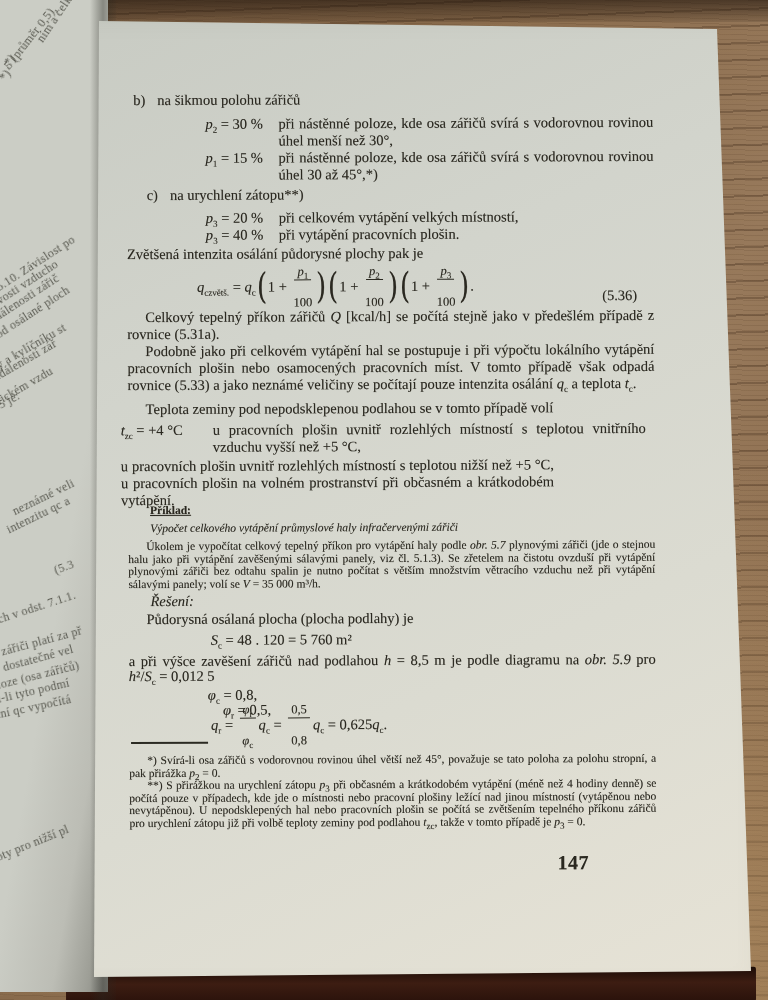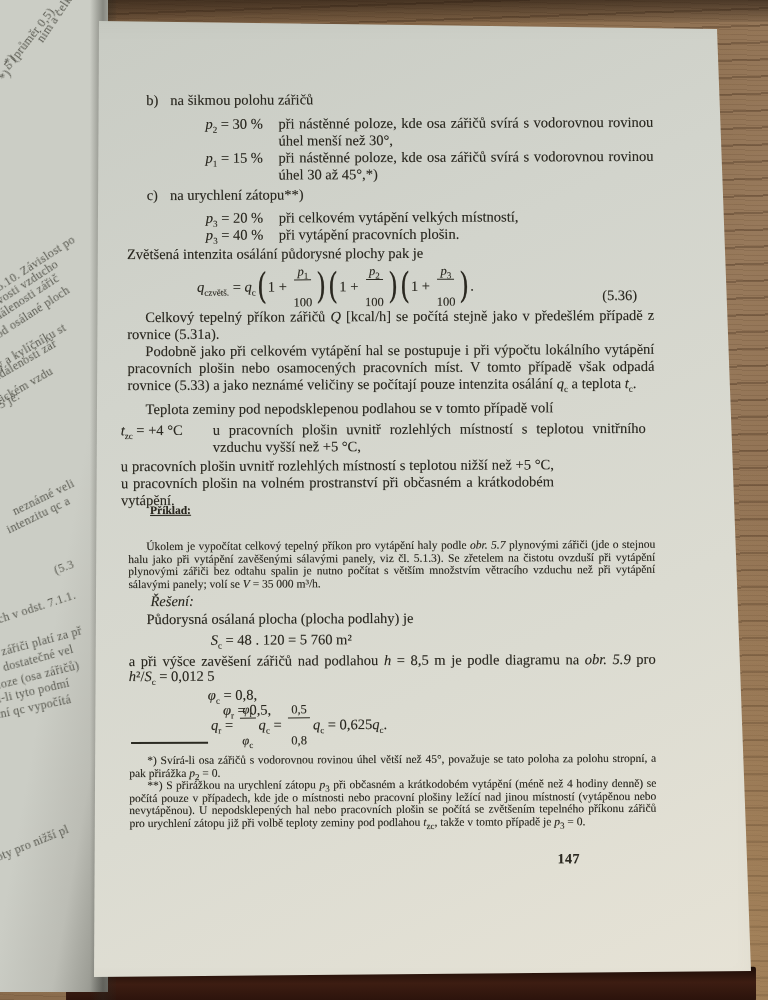--- a/index.html
+++ b/index.html
@@ -55,21 +55,21 @@
   .bold{font-weight:700;text-decoration:underline;}
   .frac{display:inline-flex;flex-direction:column;align-items:center;
         vertical-align:middle;margin:0 3px;font-size:12.5px;line-height:14px;}
   .frac .top{border-bottom:1.2px solid #2a2820;padding:0 3px 1px;text-align:right;}
   .frac .bot{padding-top:15px;}
   .bigp{font-size:36px;font-weight:400;line-height:34px;transform:scaleX(.72);
         font-family:"DejaVu Serif",serif;margin:0 -1px;}
   .eqrow{display:flex;align-items:center;}
   .eqrow > span{white-space:pre;}
   .rule{position:absolute;left:130px;top:741px;width:77px;height:1.5px;background:#2b2a22;}
-  .pagenum{position:absolute;left:556px;top:852px;font-size:14px;font-weight:700;
+  .pagenum{position:absolute;left:556px;top:852px;font-size:20px;font-weight:700;
            letter-spacing:.5px;}
 </style>
 </head>
 <body>
 
 <div class="scene">
 
   <div class="wood">
     <div class="wood-top-shadow"></div>
   </div>
@@ -100,21 +100,21 @@
     <span class="frag" style="left:-6px;top:700px;transform:rotate(-12deg);">ání qc vypočítá</span>
     <span class="frag" style="left:-6px;top:836px;transform:rotate(-22deg);">oty pro nižší pl</span>
   </div>
 
   <div class="spine-shadow"></div>
 
   <div class="main-page"></div>
 
   <div class="content">
 
-    <div class="blk t" style="left:148px;top:91px;">
+    <div class="blk t" style="left:135px;top:91px;">
       <span class="marker">b)</span><span>na šikmou polohu zářičů</span>
     </div>
 
     <div class="blk t" style="left:207px;top:115px;width:448px;">
       <div class="hang just">
         <span class="lbl"><i>p</i><sub>2</sub><span> = 30 % </span></span><span>při nástěnné poloze, kde osa zářičů svírá s vodorovnou rovinou úhel menší než 30°,</span>
       </div>
       <div class="hang just">
         <span class="lbl"><i>p</i><sub>1</sub><span> = 15 % </span></span><span>při nástěnné poloze, kde osa zářičů svírá s vodorovnou rovinou úhel 30 až 45°,*)</span>
       </div>
@@ -176,20 +176,23 @@
       <span class="tzc-text">u pracovních plošin uvnitř rozlehlých místností s teplotou vnitřního vzduchu vyšší než +5 °C,</span>
     </div>
 
     <div class="blk t tzc" style="left:121px;top:457px;width:534px;">
       <span class="tzc-text">u pracovních plošin uvnitř rozlehlých místností s teplotou nižší než +5 °C, u pracovních plošin na volném prostranství při občasném a krátkodobém vytápění.</span>
     </div>
 
     <div class="blk small bold" style="left:150px;top:503px;">
       <span>Příklad:</span>
     </div>
+    <div class="blk small it" style="left:150px;top:521px;">
+      <span>Výpočet celkového vytápění průmyslové haly infračervenými zářiči</span>
+    </div>
     <div class="blk small just ind" style="left:128px;top:539px;width:527px;">
       <span>Úkolem je vypočítat celkový tepelný příkon pro vytápění haly podle </span><i>obr. 5.7</i><span> plynovými zářiči (jde o stejnou halu jako při vytápění zavěšenými sálavými panely, viz čl. 5.1.3). Se zřetelem na čistotu ovzduší při vytápění plynovými zářiči bez odtahu spalin je nutno počítat s větším množstvím větracího vzduchu než při vytápění sálavými panely; volí se </span><i>V</i><span> = 35 000 m³/h.</span>
     </div>
     <div class="blk t it" style="left:150px;top:592px;">
       <span>Řešení:</span>
     </div>
     <div class="blk t" style="left:146px;top:610px;">
       <span>Půdorysná osálaná plocha (plocha podlahy) je</span>
     </div>
     <div class="blk t" style="left:210px;top:631px;">

